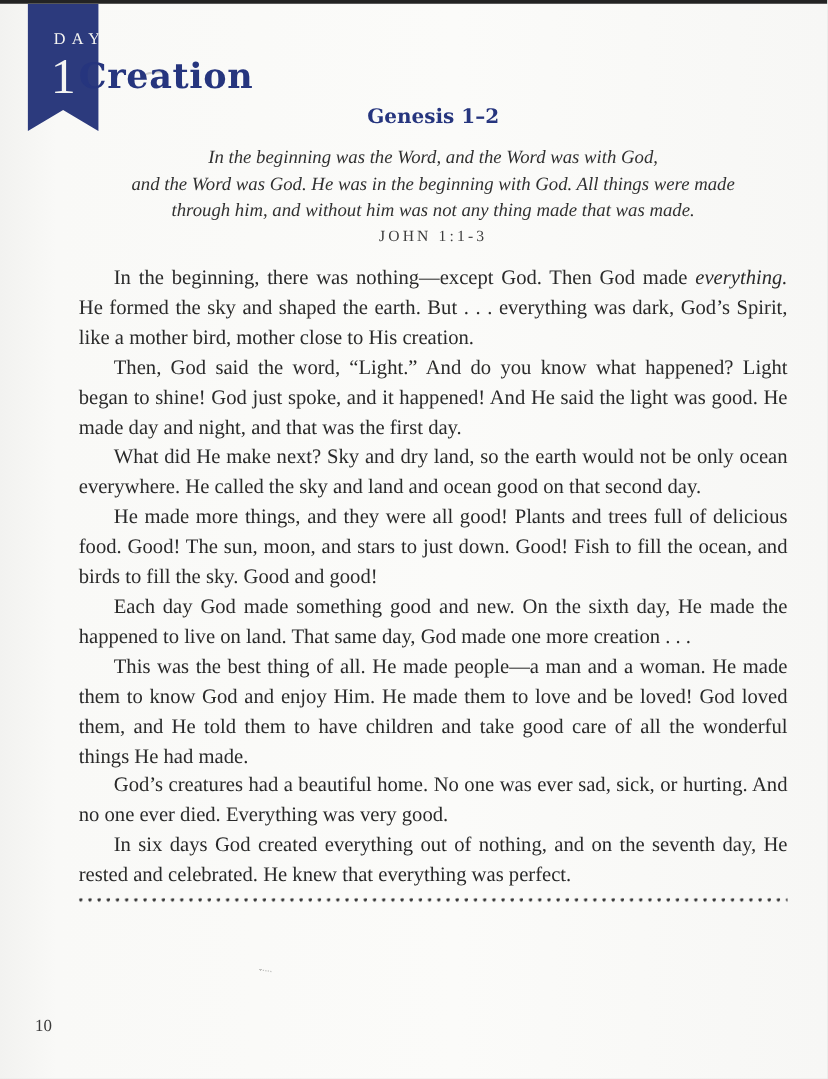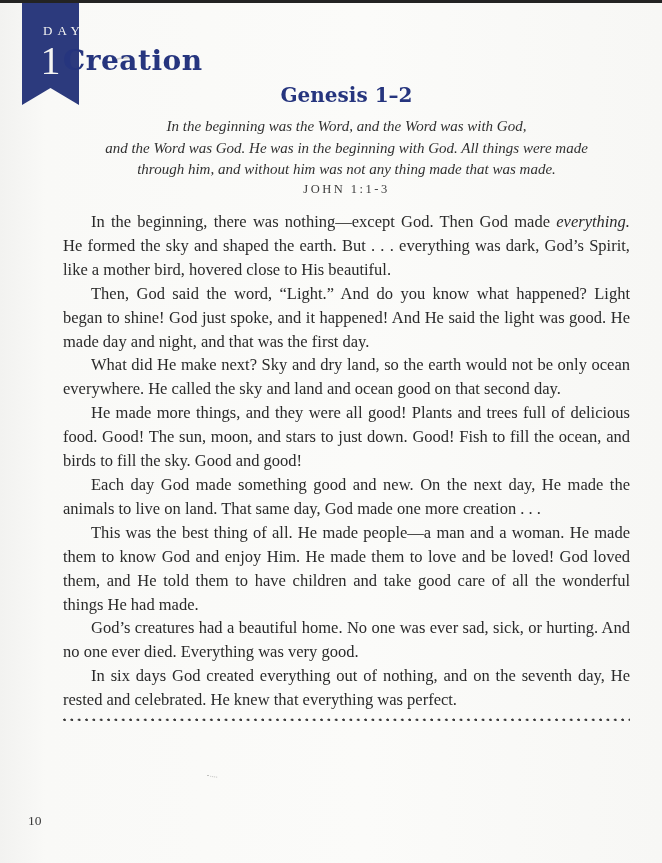--- a/index.html
+++ b/index.html
@@ -40,21 +40,21 @@
   .column{position:absolute;left:63px;width:567px;}
   .title{
     top:44px;text-align:left;
     font-family:"DejaVu Serif", serif;
     font-size:28px;font-weight:bold;color:#26357e;
     letter-spacing:0.5px;
   }
   .subtitle{
     top:83px;text-align:center;
     font-family:"DejaVu Serif", serif;
-    font-size:20px;font-weight:bold;color:#26357e;
+    font-size:16px;font-weight:bold;color:#26357e;
   }
   
   .epigraph{
     top:116px;text-align:center;
     font-style:italic;font-size:15px;line-height:21.5px;color:#303030;
   }
   .epigraph-ref{
     top:182px;text-align:center;
     font-style:normal;font-size:12.5px;letter-spacing:2.5px;color:#3c3c3c;
   }
@@ -112,25 +112,25 @@
   <h2 class="column subtitle" style="margin:0;position:absolute;">Genesis 1–2</h2>
 
   <div class="column epigraph" style="position:absolute;">
     <div>In the beginning was the Word, and the Word was with God,</div>
     <div>and the Word was God. He was in the beginning with God. All things were made</div>
     <div>through him, and without him was not any thing made that was made.</div>
   </div>
   <div class="column epigraph-ref" style="position:absolute;">JOHN 1:1-3</div>
 
   <div class="column body-text" style="position:absolute;">
-    <p><span>In the beginning, there was nothing—except God. Then God made </span><span class="ital">everything.</span><span> He formed the sky and shaped the earth. But . . . everything was dark, God’s Spirit, like a mother bird, hovered close to His beautiful.</span></p>
+    <p><span>In the beginning, there was nothing—except God. Then God made </span><span class="ital">everything.</span><span> He formed the sky and shaped the earth. But . . . everything was dark, God’s Spirit, like a mother bird, mother close to His creation.</span></p>
     <p>Then, God said the word, “Light.” And do you know what happened? Light began to shine! God just spoke, and it happened! And He said the light was good. He made day and night, and that was the first day.</p>
     <p>What did He make next? Sky and dry land, so the earth would not be only ocean everywhere. He called the sky and land and ocean good on that second day.</p>
     <p>He made more things, and they were all good! Plants and trees full of delicious food. Good! The sun, moon, and stars to just down. Good! Fish to fill the ocean, and birds to fill the sky. Good and good!</p>
-    <p>Each day God made something good and new. On the next day, He made the animals to live on land. That same day, God made one more creation . . .</p>
+    <p>Each day God made something good and new. On the sixth day, He made the happened to live on land. That same day, God made one more creation . . .</p>
     <p>This was the best thing of all. He made people—a man and a woman. He made them to know God and enjoy Him. He made them to love and be loved! God loved them, and He told them to have children and take good care of all the wonderful things He had made.</p>
     <p>God’s creatures had a beautiful home. No one was ever sad, sick, or hurting. And no one ever died. Everything was very good.</p>
     <p>In six days God created everything out of nothing, and on the seventh day, He rested and celebrated. He knew that everything was perfect.</p>
   </div>
 
   <div class="dotted-divider"></div>
 
 
   <div class="scan-mark-2"></div>
 

